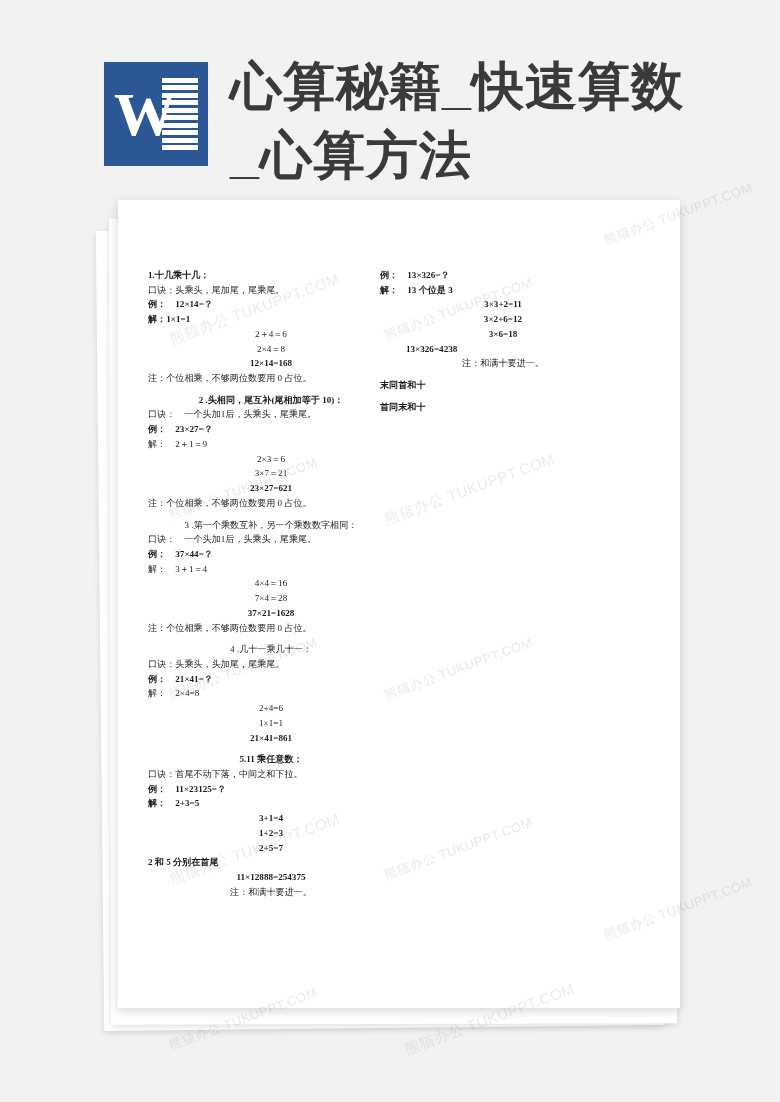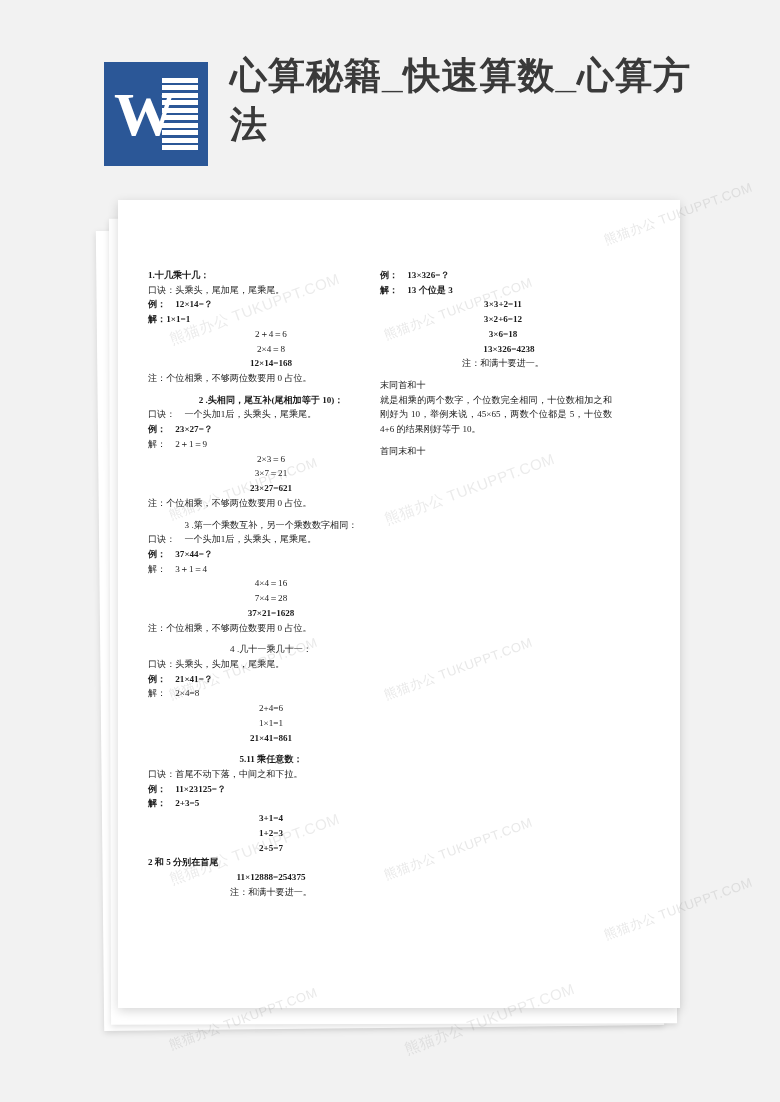--- a/index.html
+++ b/index.html
@@ -55,21 +55,21 @@
   .doc-icon .lines i {
     display: block;
     height: 5px;
     background: #ffffff;
   }
   .title {
     position: absolute;
     left: 230px;
     top: 52px;
     width: 470px;
-    font-size: 37px;
+    font-size: 52px;
     font-weight: bold;
     color: #3a3a3a;
     line-height: 1.32;
     letter-spacing: 1px;
   }
 
   
   .paper-back2 {
     position: absolute;
     left: 100px;
@@ -117,23 +117,23 @@
     font-size: 9.1px;
     color: #1a1a1a;
     line-height: 1.62;
   }
   .col p {
     margin: 0;
   }
   .blk { margin-bottom: 7px; }
   .b   { font-weight: bold; }
   .ind2 { padding-left: 14px; text-align: center; }
-  .ind3 { padding-left: 26px; text-align: center; }
+  .ind3 { padding-left: 26px; }
   .sec-h {
-    font-weight: normal;
+    font-weight: bold;
     margin-top: 10px;
     margin-bottom: 2px;
   }
   .just { text-align: justify; }
 
   
   .wm {
     position: absolute;
     color: rgba(120,120,120,0.17);
     font-size: 13px;
@@ -233,21 +233,20 @@
           <p class="b">例：　13×326=？</p>
           <p class="b">解：　13 个位是 3</p>
           <p class="b ind2">3×3+2=11</p>
           <p class="b ind2">3×2+6=12</p>
           <p class="b ind2">3×6=18</p>
           <p class="b ind3">13×326=4238</p>
           <p class="ind2">注：和满十要进一。</p>
         </div>
         <div class="blk">
           <p class="sec-h">末同首和十</p>
-          <p class="just">就是相乘的两个数字，个位数完全相同，十位数相加之和刚好为 10，举例来说，45×65，两数个位都是 5，十位数 4+6 的结果刚好等于 10。</p>
         </div>
         <div class="blk">
           <p class="sec-h">首同末和十</p>
         </div>
       </div>
   </div>
 </div>
 
 <div id="wm-layer">
     <div class="wm wm-big" style="left: 165px; top: 300px;">熊猫办公 TUKUPPT.COM</div>

